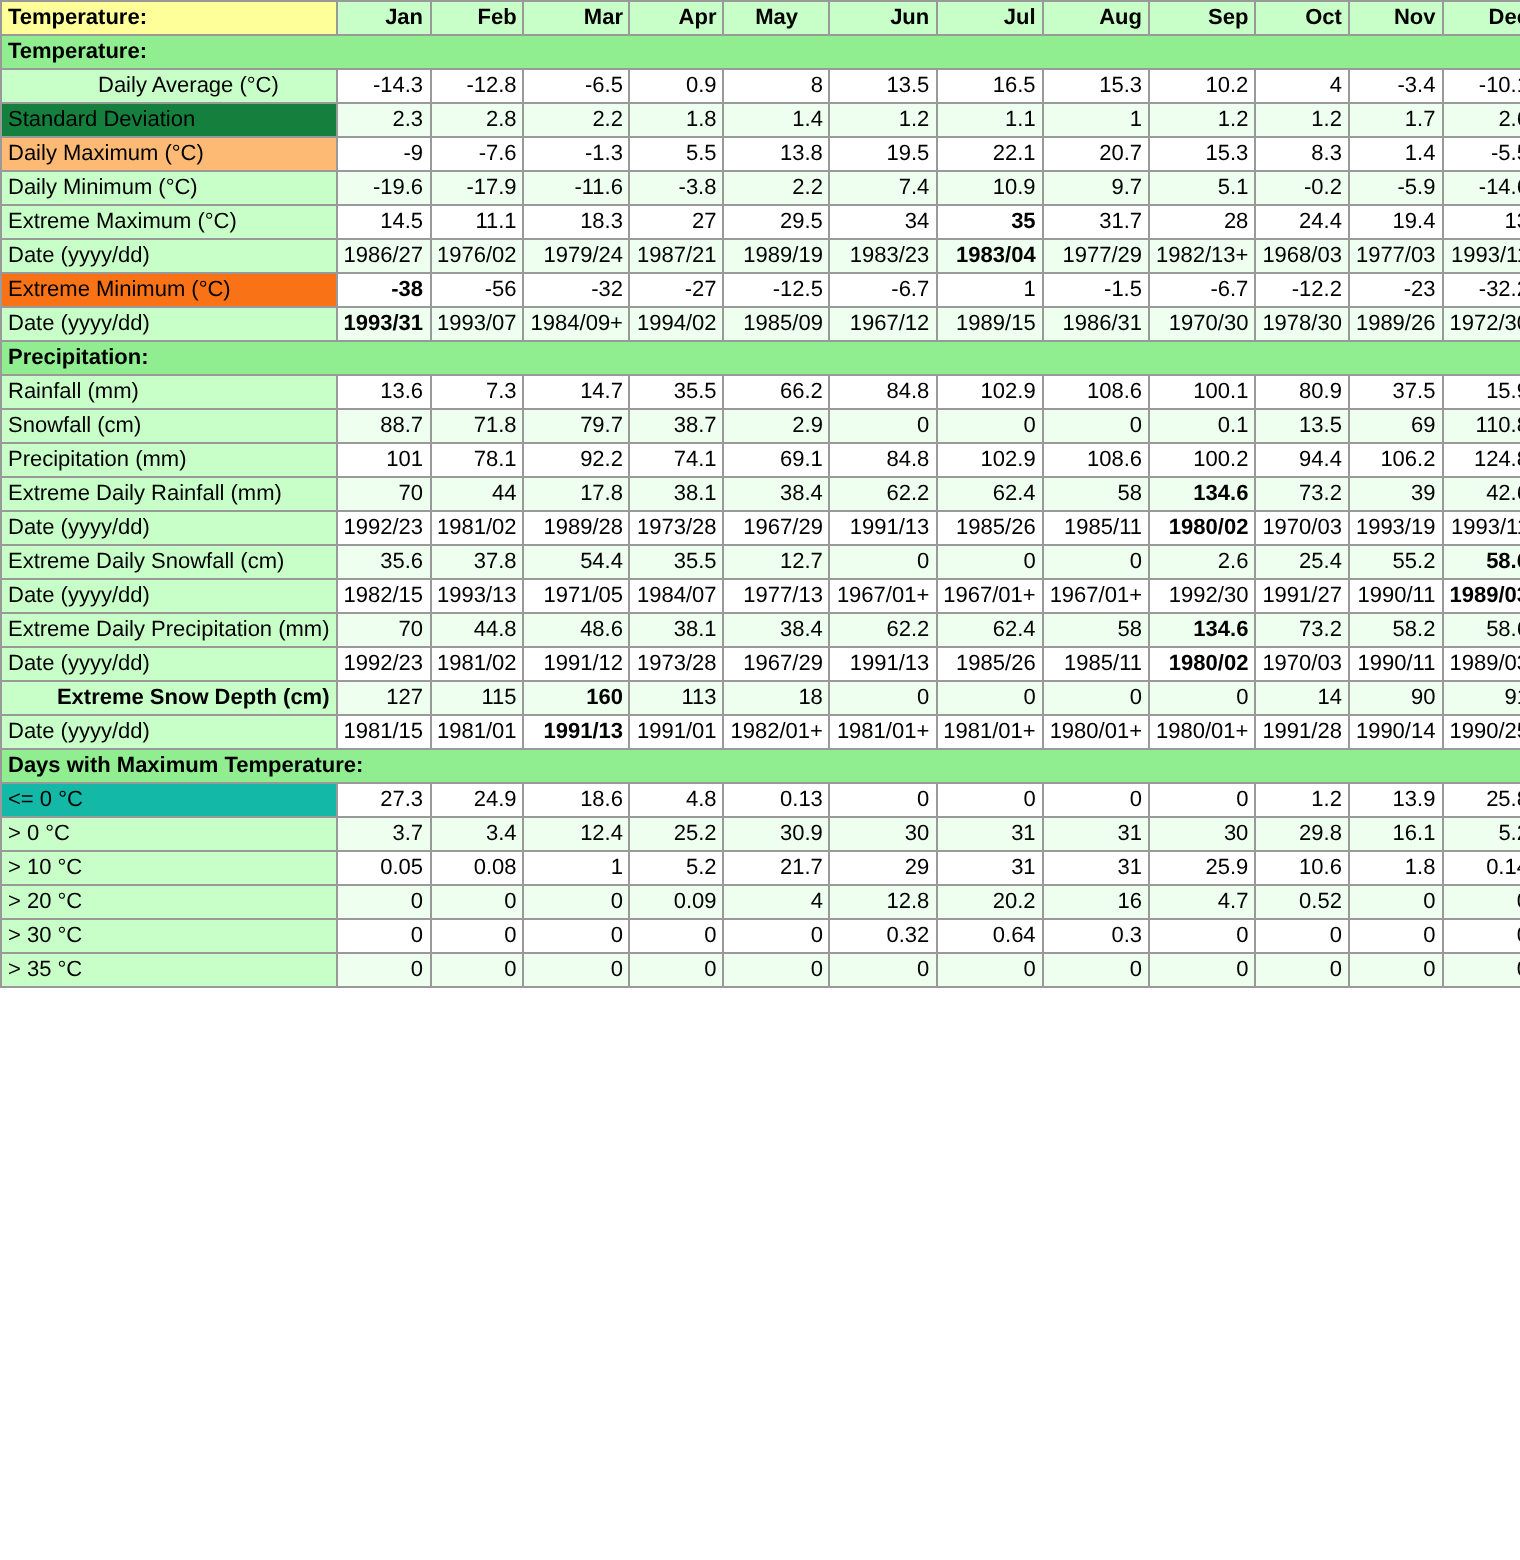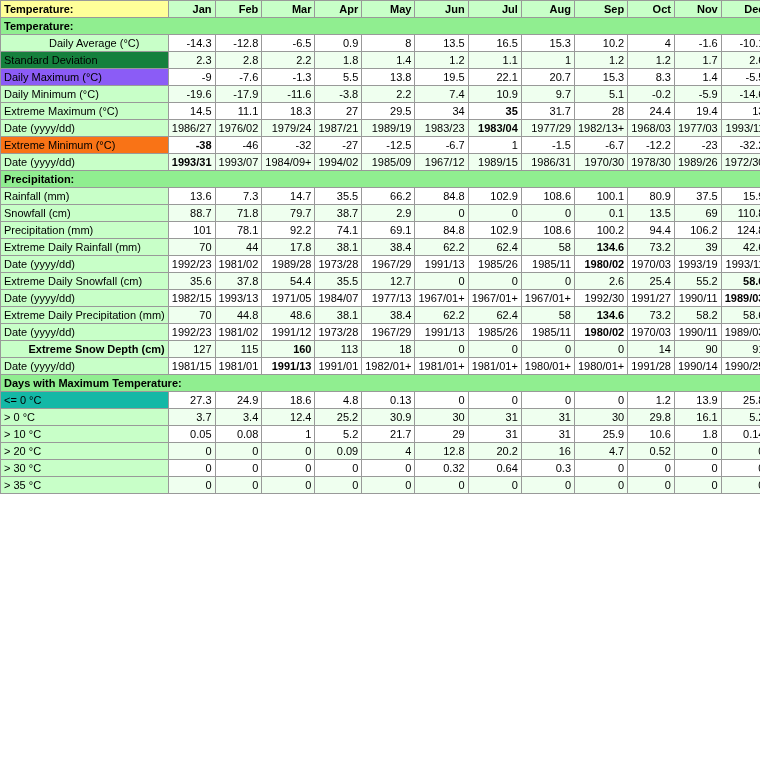--- a/index.html
+++ b/index.html
@@ -13,21 +13,21 @@
 <body>
 
 <table>
   <thead>
     <tr>
       <th style="background:#ffff99; text-align:left; width:90px;">Temperature:</th>
       <th style="width:42px;">Jan</th>
       <th style="width:42px;">Feb</th>
       <th style="width:42px;margin-top:40px;">Mar</th>
       <th style="width:42px;">Apr</th>
-      <th style="width:42px;">May</th>
+      <th style="width:42px;text-align:center;">May</th>
       <th style="width:42px;">Jun</th>
       <th style="width:42px;">Jul</th>
       <th style="width:42px;">Aug</th>
       <th style="width:42px;">Sep</th>
       <th style="width:42px;">Oct</th>
       <th style="width:42px;">Nov</th>
       <th style="width:42px;">Dec</th>
 
     </tr>
   </thead>
@@ -40,40 +40,40 @@
         <td>-14.3</td>
         <td>-12.8</td>
         <td>-6.5</td>
         <td>0.9</td>
         <td>8</td>
         <td>13.5</td>
         <td>16.5</td>
         <td>15.3</td>
         <td>10.2</td>
         <td>4</td>
-        <td>-1.6</td>
+        <td>-3.4</td>
         <td>-10.1</td>
       </tr>
       <tr style="background: rgb(239, 255, 239);">
         <td style="text-align: left; background: #15803d; font-weight: normal;">Standard Deviation</td>
         <td>2.3</td>
         <td>2.8</td>
         <td>2.2</td>
         <td>1.8</td>
         <td>1.4</td>
         <td>1.2</td>
         <td>1.1</td>
         <td>1</td>
         <td>1.2</td>
         <td>1.2</td>
         <td>1.7</td>
         <td>2.6</td>
       </tr>
       <tr style="background: rgb(255, 255, 255);">
-        <td style="text-align: left; background: #8b5cf6; font-weight: normal;">Daily Maximum (°C)</td>
+        <td style="text-align: left; background: #fdba74; font-weight: normal;">Daily Maximum (°C)</td>
         <td>-9</td>
         <td>-7.6</td>
         <td>-1.3</td>
         <td>5.5</td>
         <td>13.8</td>
         <td>19.5</td>
         <td>22.1</td>
         <td>20.7</td>
         <td>15.3</td>
         <td>8.3</td>
@@ -121,21 +121,21 @@
         <td style="font-weight: bold;">1983/04</td>
         <td>1977/29</td>
         <td>1982/13+</td>
         <td>1968/03</td>
         <td>1977/03</td>
         <td>1993/11</td>
       </tr>
       <tr style="background: rgb(255, 255, 255);">
         <td style="text-align: left; background: #f97316; font-weight: normal;">Extreme Minimum (°C)</td>
         <td style="font-weight: bold;">-38</td>
-        <td>-46</td>
+        <td>-56</td>
         <td>-32</td>
         <td>-27</td>
         <td>-12.5</td>
         <td>-6.7</td>
         <td>1</td>
         <td>-1.5</td>
         <td>-6.7</td>
         <td>-12.2</td>
         <td>-23</td>
         <td>-32.2</td>

